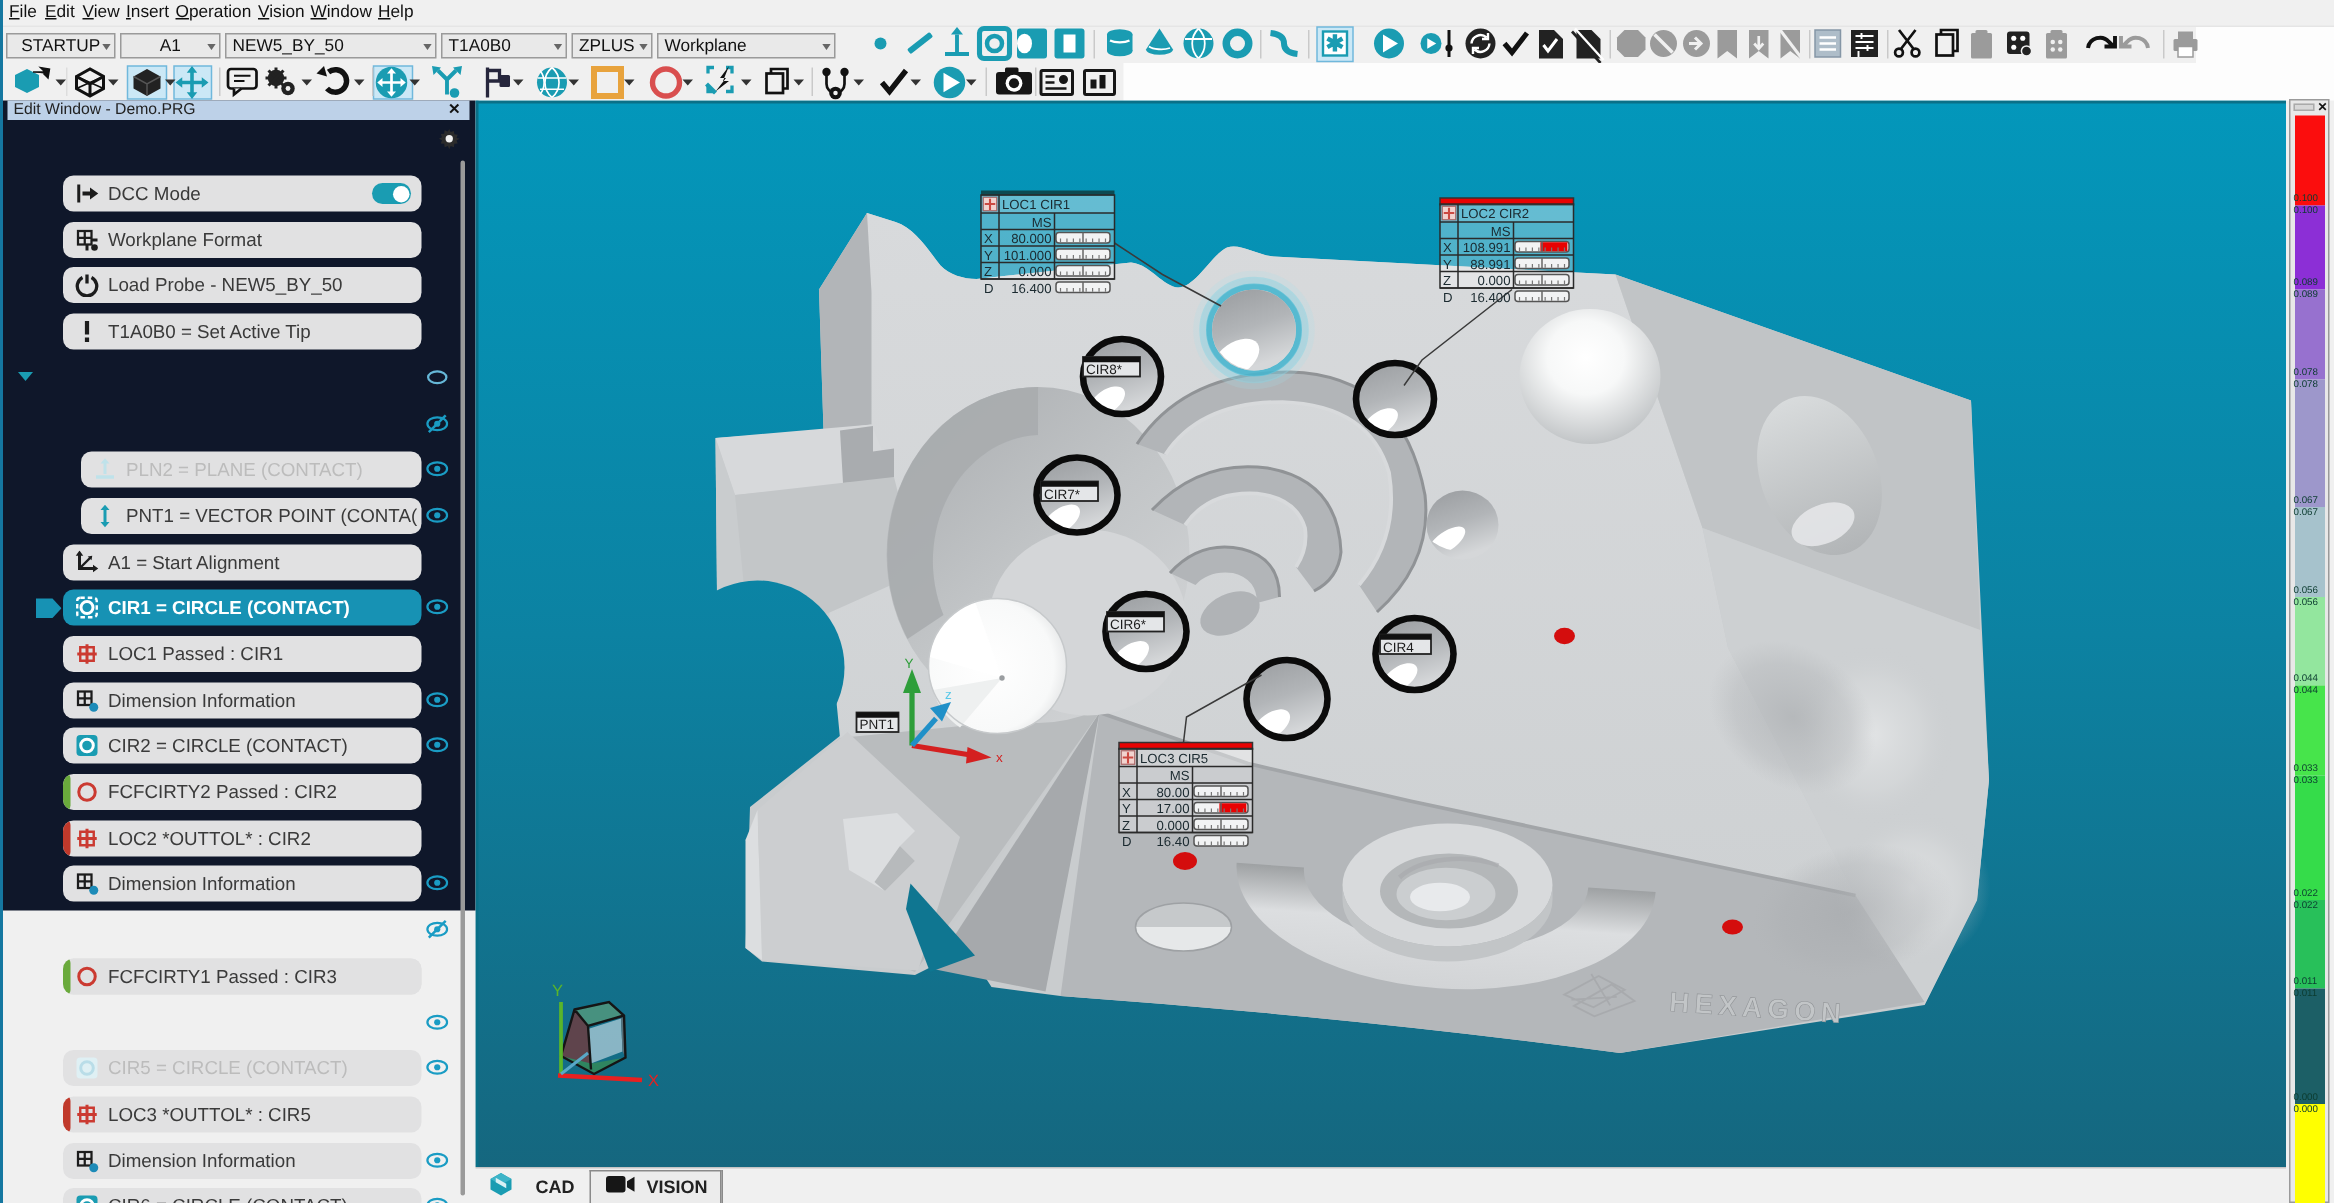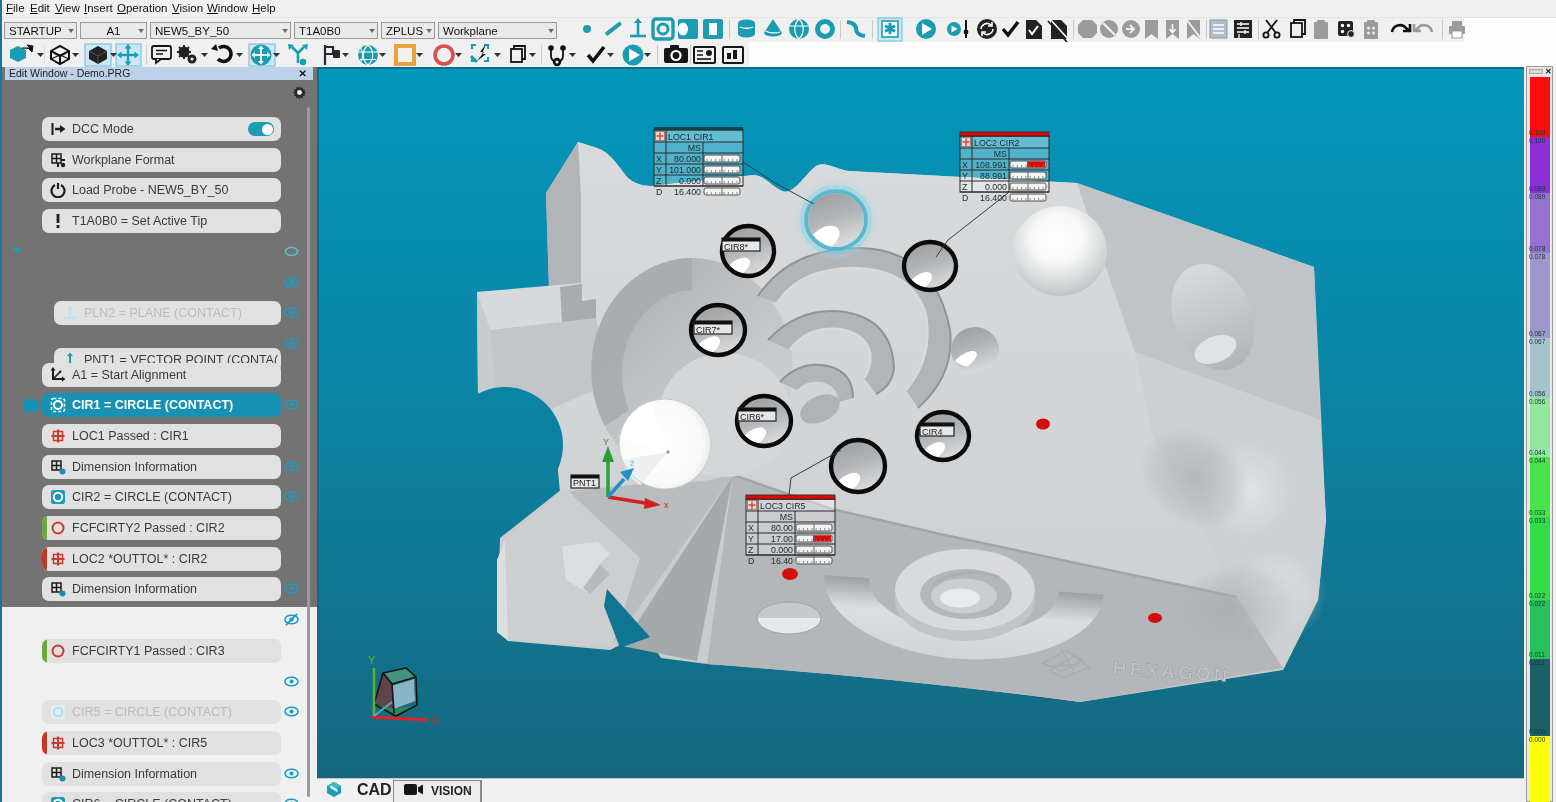--- a/index.html
+++ b/index.html
@@ -6,55 +6,55 @@
 #root{position:absolute;top:0;left:0;width:1556px;height:802px;}
 .abs{position:absolute;}
 #menubar{left:0;top:0;width:1556px;height:17px;background:#f0f0f0;font-size:11.5px;color:#111;}
 #menubar span{position:absolute;top:2px;}
 #menubar u{text-decoration:underline;}
 #tb1{left:0;top:17px;width:1556px;height:25px;background:#f0f0f0;border-top:1px solid #e5e5e5;}
 .cbox{position:absolute;top:4px;height:17px;background:#e9e9e9;border:1px solid #9a9a9a;font-size:11.5px;color:#111;padding:1px 4px;line-height:14px;}
 .cbox .chev{position:absolute;right:3px;top:1px;font-size:8px;color:#666;transform:scaleX(1.4);}
 #whitefill1{left:1464px;top:18px;width:92px;height:24px;background:#fdfdfd;}
 #whitefill2{left:749px;top:42px;width:807px;height:25px;background:#fdfdfd;}
-#panel{left:0;top:67px;width:317px;height:540px;background:#737373;border-left:2px solid #1577a0;}
+#panel{left:0;top:67px;width:317px;height:540px;background:#0f172a;border-left:2px solid #1577a0;}
 #phead{position:absolute;left:3px;top:0px;width:308px;height:13px;background:#bdd1e8;font-size:10.5px;color:#222;padding-left:4px;line-height:13px;}
 #phead .x{position:absolute;right:6px;top:0px;color:#111;font-weight:bold;font-size:10px;}
 #pgear{position:absolute;left:290px;top:18px;font-size:15px;color:#2b2b2b;}
 #pscroll{position:absolute;left:305px;top:40px;width:3px;height:690px;background:#9a9a9a;border-radius:2px;}
 .pill{position:absolute;left:40px;width:239px;height:24px;background:#e1e1e2;border-radius:7px;font-size:12.5px;color:#3a3a3a;line-height:24px;white-space:nowrap;overflow:hidden;}
 .pill .ic{position:absolute;left:8px;top:4px;width:16px;height:16px;}
 .pill .tx{position:absolute;left:30px;top:0px;}
 .pill.ind{left:52px;width:227px;}
 .pill.sel{background:#1792b4;color:#fff;font-weight:bold;}
 .pill.dis{color:#bcbcbc;}
 .barL{position:absolute;left:-4px;top:-1px;width:9px;height:26px;border-radius:4px;}
 .eye{position:absolute;left:282px;width:15px;height:15px;}
 .vpsvg{left:317px;top:67px;}
 #bottom{left:317px;top:778px;width:1207px;height:24px;background:#f0f0f0;border-top:1px solid #c5c5c5;}
-#cadtab{position:absolute;left:8px;top:2px;width:74px;height:22px;font-size:16px;font-weight:bold;color:#222;}
+#cadtab{position:absolute;left:8px;top:2px;width:74px;height:22px;font-size:12px;font-weight:bold;color:#222;}
 #vistab{position:absolute;left:76px;top:1px;width:88px;height:23px;background:#ececec;border:1px solid #8a8a8a;border-bottom:none;font-size:12px;font-weight:bold;color:#222;}
 #vline{position:absolute;left:164px;top:1px;width:1px;height:23px;background:#8a8a8a;}
 #cbarwin{left:1526px;top:66px;width:27px;height:736px;background:#e8e8e8;border:1px solid #9a9a9a;}
 .cband{position:absolute;left:3px;width:20px;}
 .clab{position:absolute;left:2px;width:24px;font-size:6.5px;color:#143c64;line-height:6.5px;}
 </style></head><body>
 <div id="root">
 <div id="menubar" class="abs">
 <span style="left:6px"><u>F</u>ile</span>
       <span style="left:30px"><u>E</u>dit</span>
       <span style="left:55px"><u>V</u>iew</span>
       <span style="left:84px"><u>I</u>nsert</span>
       <span style="left:117px"><u>O</u>peration</span>
       <span style="left:172px"><u>V</u>ision</span>
       <span style="left:207px"><u>W</u>indow</span>
       <span style="left:252px"><u>H</u>elp</span>
 </div>
 <div id="tb1" class="abs">
-<div class="cbox" style="left:4px;width:73px;">STARTUP<span class="chev">▾</span></div>
+<div class="cbox" style="left:4px;width:73px;text-align:center;">STARTUP<span class="chev">▾</span></div>
 <div class="cbox" style="left:80px;width:67px;text-align:center;">A1<span class="chev">▾</span></div>
 <div class="cbox" style="left:150px;width:141px;">NEW5_BY_50<span class="chev">▾</span></div>
 <div class="cbox" style="left:294px;width:84px;">T1A0B0<span class="chev">▾</span></div>
 <div class="cbox" style="left:381px;width:54px;">ZPLUS<span class="chev">▾</span></div>
 <div class="cbox" style="left:438px;width:119px;">Workplane<span class="chev">▾</span></div>
 </div>
 <div id="whitefill1" class="abs"></div>
 <div id="whitefill2" class="abs"></div>
 
 <svg class="abs" style="left:560px;top:17px" width="996" height="25" viewBox="560 17 996 25">
@@ -344,21 +344,21 @@
           <line x1="8" y1="3" x2="8" y2="11" stroke="#bfe2ea" stroke-width="2"></line>
           <path d="M8 0.5 l-3 3.5 h6 z" fill="#bfe2ea"></path>
           <line x1="2" y1="13" x2="14" y2="13" stroke="#bfe2ea" stroke-width="2.4"></line>
         </svg>
         <span class="tx">PLN2 = PLANE (CONTACT)</span>
       </div>
 <svg class="eye" style="top:238px" viewBox="0 0 16 16">
         <ellipse cx="8" cy="8" rx="7" ry="4.6" fill="none" stroke="#1a9cc4" stroke-width="1.6"></ellipse>
         <circle cx="8" cy="8" r="2.2" fill="#1a9cc4"></circle>
       </svg>
-<div class="pill ind" style="top:281px">
+<div class="pill ind" style="top:265px">
         <svg class="ic" viewBox="0 0 16 16">
           <line x1="8" y1="3" x2="8" y2="13" stroke="#1a9cb2" stroke-width="2"></line>
           <path d="M8 0.5 l-3 3.5 h6 z M8 15.5 l-3 -3.5 h6 z" fill="#1a9cb2"></path>
         </svg>
         <span class="tx">PNT1 = VECTOR POINT (CONTA(</span>
       </div>
 <svg class="eye" style="top:269px" viewBox="0 0 16 16">
         <ellipse cx="8" cy="8" rx="7" ry="4.6" fill="none" stroke="#1a9cc4" stroke-width="1.6"></ellipse>
         <circle cx="8" cy="8" r="2.2" fill="#1a9cc4"></circle>
       </svg>

